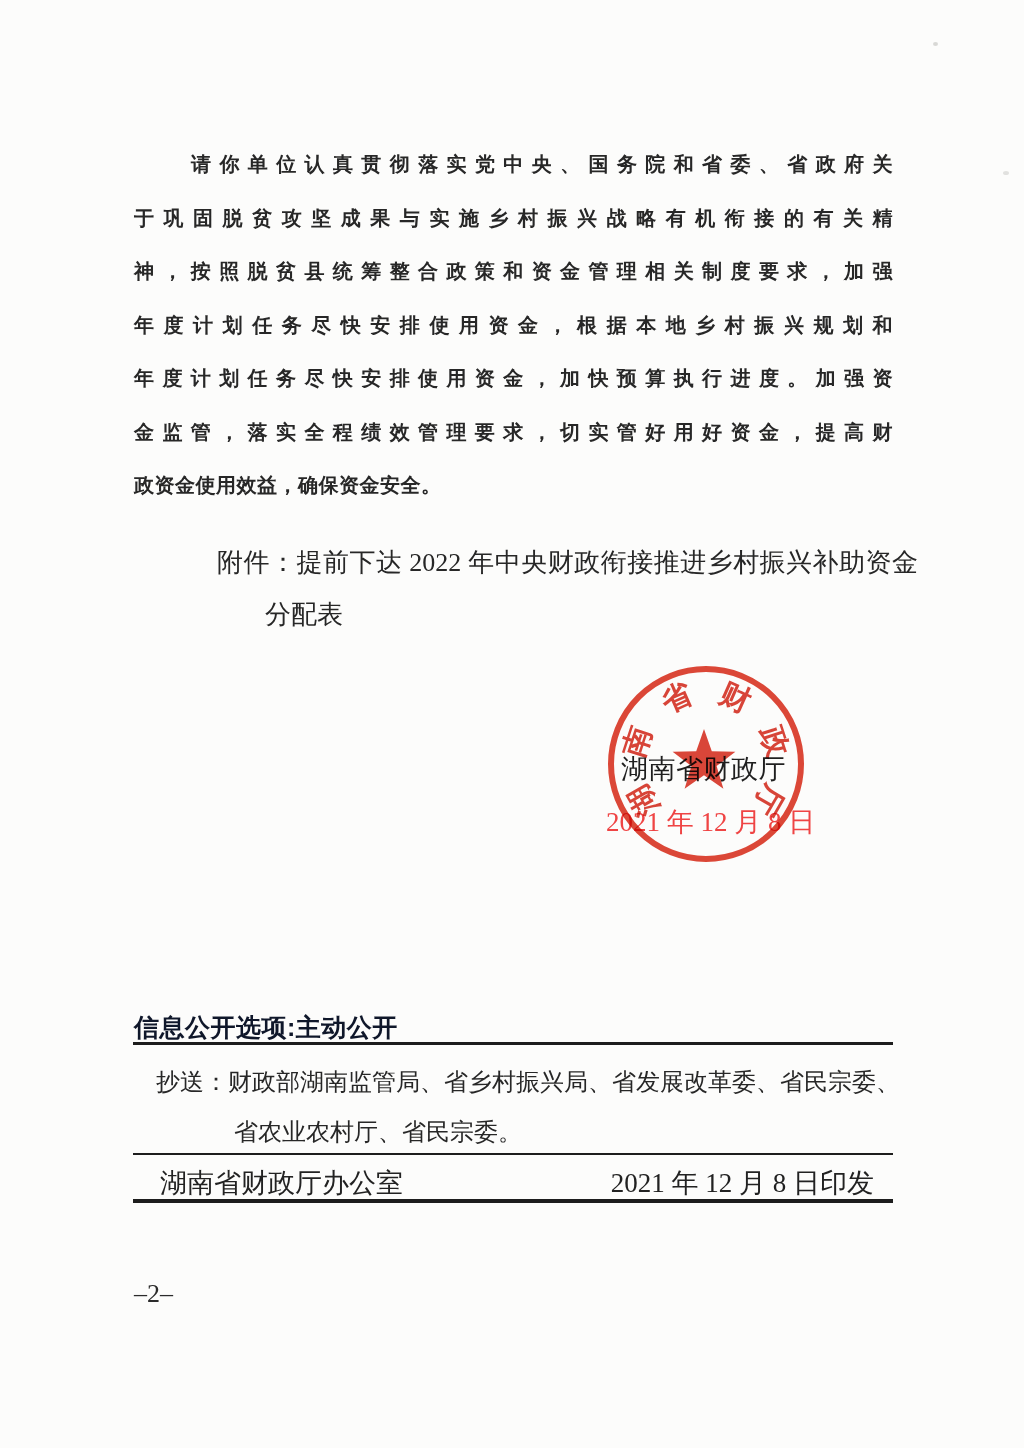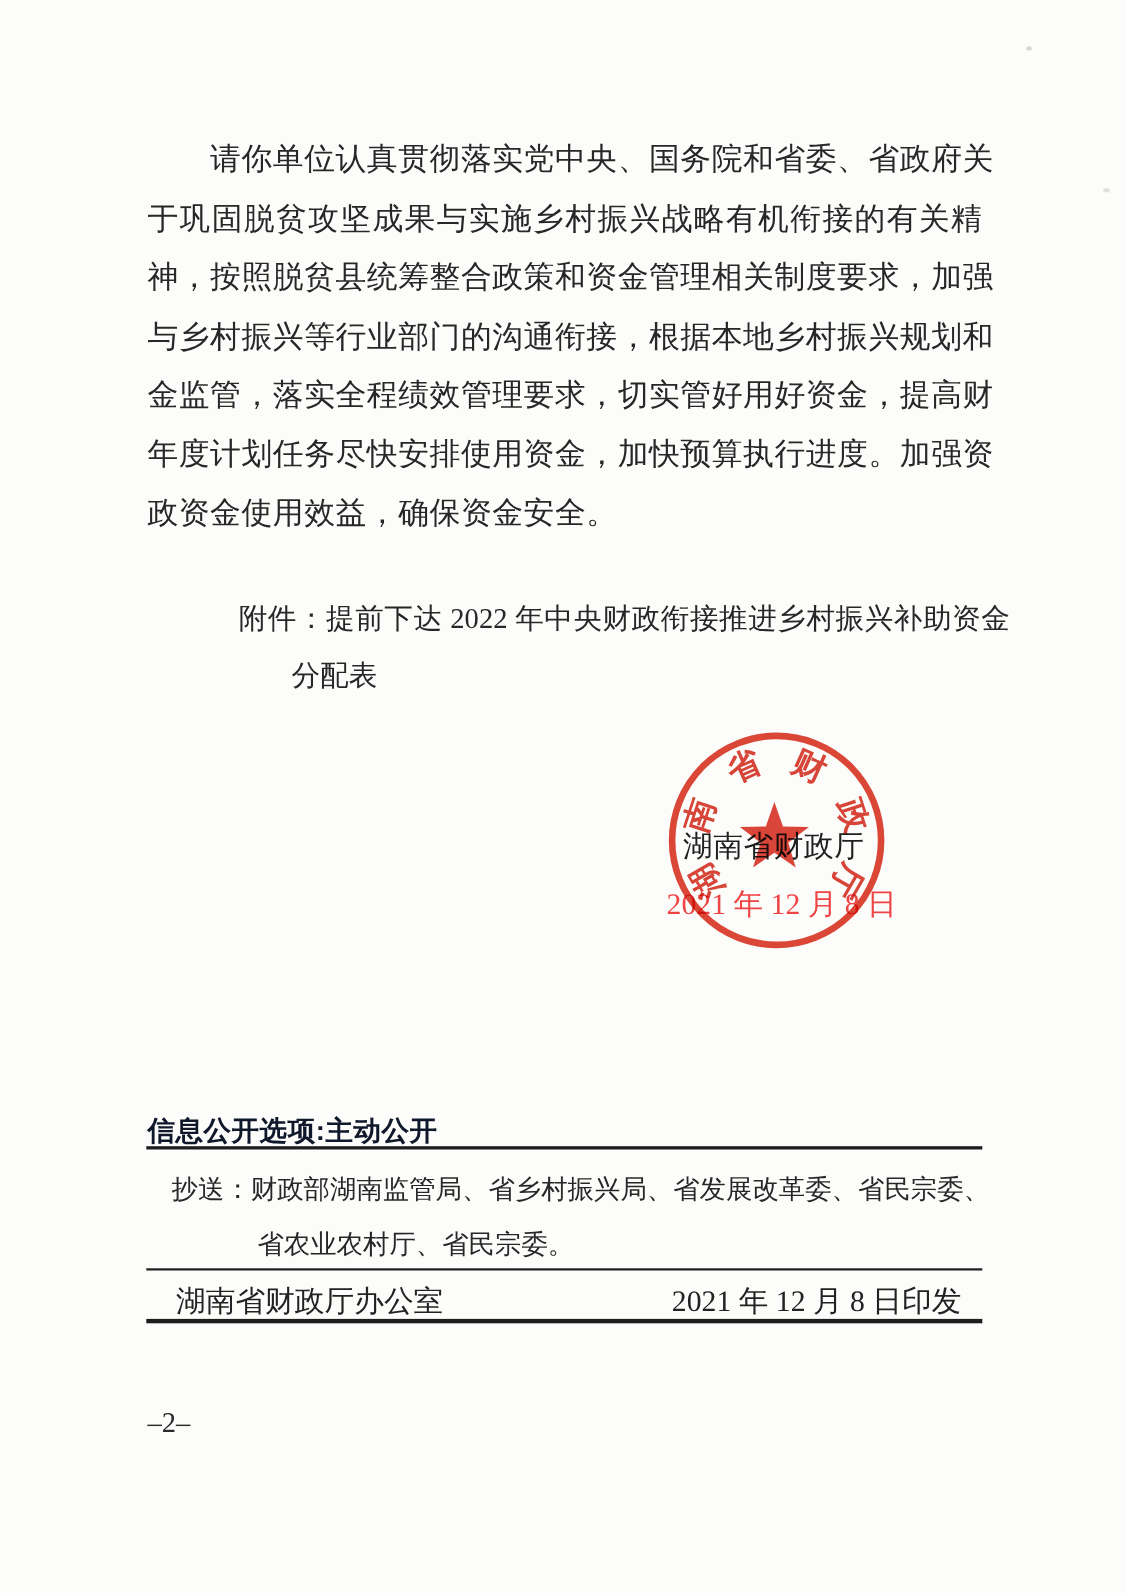--- a/index.html
+++ b/index.html
@@ -8,23 +8,24 @@
     background: #fcfcfb;
     position: relative;
     font-family: "Liberation Serif", "DejaVu Serif", serif;
     color: #272727;
     overflow: hidden;
   }
   .page { position: absolute; inset: 0; }
 
   
   .body-paragraph {
-    position: absolute; left: 134px; top: 119px; width: 759px;
-    font-size: 28px; line-height: 53.5px;
+    position: absolute; left: 134px; top: 138px; width: 759px;
+    font-size: 20px; line-height: 53.5px;
     letter-spacing: 0.5px;
+    font-weight: bold;
   }
   .tline {
     width: 759px; white-space: nowrap;
     text-align: justify; text-align-last: justify;
   }
   .tline.indent { padding-left: 57px; width: 702px; }
   .tline.no-just { text-align-last: left; }
 
   
   .attachment {
@@ -90,23 +91,23 @@
 </style>
 </head>
 <body>
 
 <div class="page">
 
   <div class="body-paragraph">
     <div class="tline indent">请你单位认真贯彻落实党中央、国务院和省委、省政府关</div>
     <div class="tline">于巩固脱贫攻坚成果与实施乡村振兴战略有机衔接的有关精</div>
     <div class="tline">神，按照脱贫县统筹整合政策和资金管理相关制度要求，加强</div>
-    <div class="tline">与乡村振兴等行业部门的沟通衔接，根据本地乡村振兴规划和</div>
+    <div class="tline">年度计划任务尽快安排使用资金，根据本地乡村振兴规划和</div>
+    <div class="tline">年度计划任务尽快安排使用资金，加快预算执行进度。加强资</div>
     <div class="tline">金监管，落实全程绩效管理要求，切实管好用好资金，提高财</div>
-    <div class="tline">年度计划任务尽快安排使用资金，加快预算执行进度。加强资</div>
     <div class="tline no-just">政资金使用效益，确保资金安全。</div>
   </div>
 
   <div class="attachment">
     <div class="att-line1"><span>附件：</span><span>提前下达 2022 年中央财政衔接推进乡村振兴补助资金</span></div>
     <div class="att-line2">分配表</div>
   </div>
 
   <div class="sig-org">湖南省财政厅</div>
   <div class="sig-date">2021 年 12 月 8 日</div>

